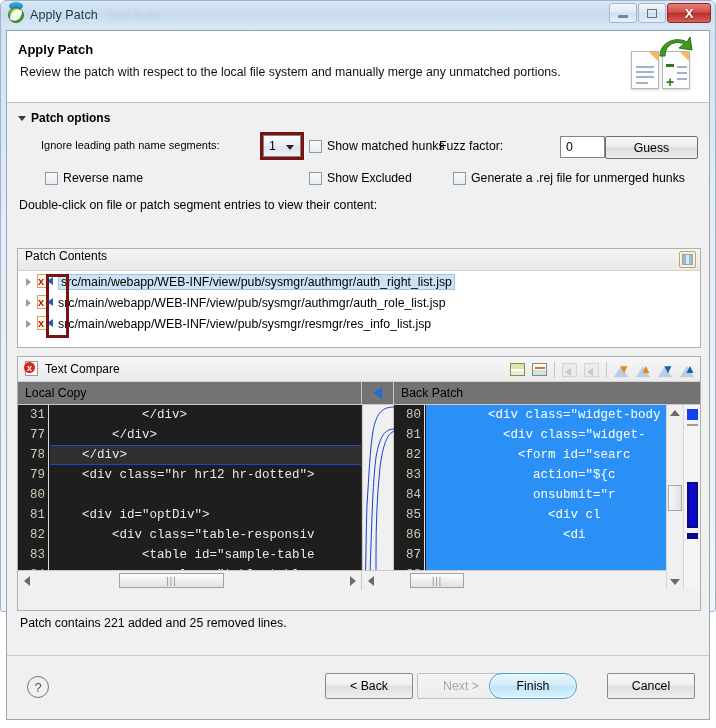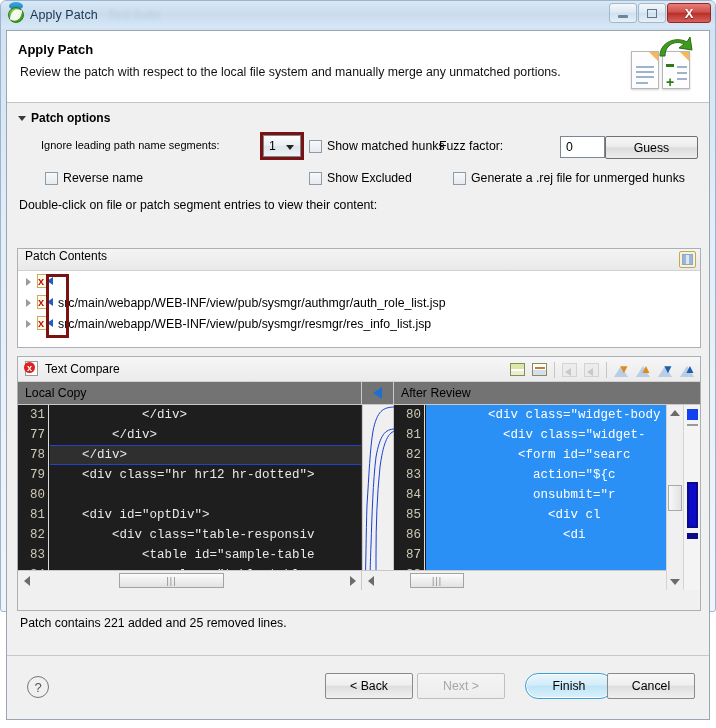--- a/index.html
+++ b/index.html
@@ -508,21 +508,21 @@
     position: absolute; top: 17px;
     width: 88px; height: 26px;
     border: 1px solid #8a8a8a; border-radius: 2px;
     background: linear-gradient(to bottom, #f7f7f7 0%, #efefef 45%, #dfdfdf 52%, #f0f0f0 100%);
     display: flex; align-items: center; justify-content: center;
     font-size: 12.3px; color: #000;
   }
   #btn-back   { left: 318px; }
   #btn-next   { left: 410px; color: #a6a6a6; border-color: #c0c0c0;
                 background: linear-gradient(to bottom,#f4f4f4,#ededed); }
-  #btn-finish { left: 518px;
+  #btn-finish { left: 482px;
                 border: 1px solid #3c9fd4; border-radius: 13px;
                 background: linear-gradient(to bottom, #e9f6fd 0%, #d2edfa 45%, #bfe4f7 52%, #daf2fd 100%);
                 box-shadow: 0 0 0 1px #ffffff inset; }
   #btn-cancel { left: 600px; }
 </style>
 </head>
 <body>
 
 <div id="window">
 
@@ -623,20 +623,21 @@
       </div>
       <div id="file-icon-box"></div>
       <div id="file-list">
           <div class="file-row selected">
             <span class="tri-right"></span>
             <span class="fileicon">
               <span class="pg"></span>
               <span class="x">x</span>
               <span class="blue"></span>
             </span>
+            <span class="file-label">src/main/webapp/WEB-INF/view/pub/sysmgr/authmgr/auth_right_list.jsp</span>
           </div>
           <div class="file-row">
             <span class="tri-right"></span>
             <span class="fileicon">
               <span class="pg"></span>
               <span class="x">x</span>
               <span class="blue"></span>
             </span>
             <span class="file-label">src/main/webapp/WEB-INF/view/pub/sysmgr/authmgr/auth_role_list.jsp</span>
           </div>
@@ -694,21 +695,21 @@
       </div>
 
       <div id="pane-heads">
         <div id="ph-left">
           <span>Local Copy</span>
         </div>
         <div id="ph-mid">
           <span class="marker"></span>
         </div>
         <div id="ph-right">
-          <span>After Review</span>
+          <span>Back Patch</span>
         </div>
       </div>
 
       <div id="panes">
         <div class="codepane" id="pane-left">
           <div class="gutter" id="gutter-left">
               <div class="num">31</div>
               <div class="num">77</div>
               <div class="num">78</div>
               <div class="num">79</div>

